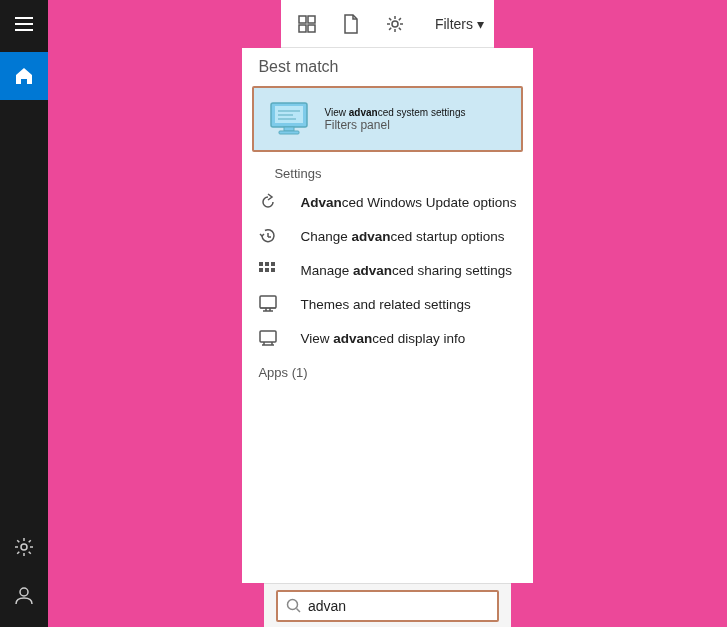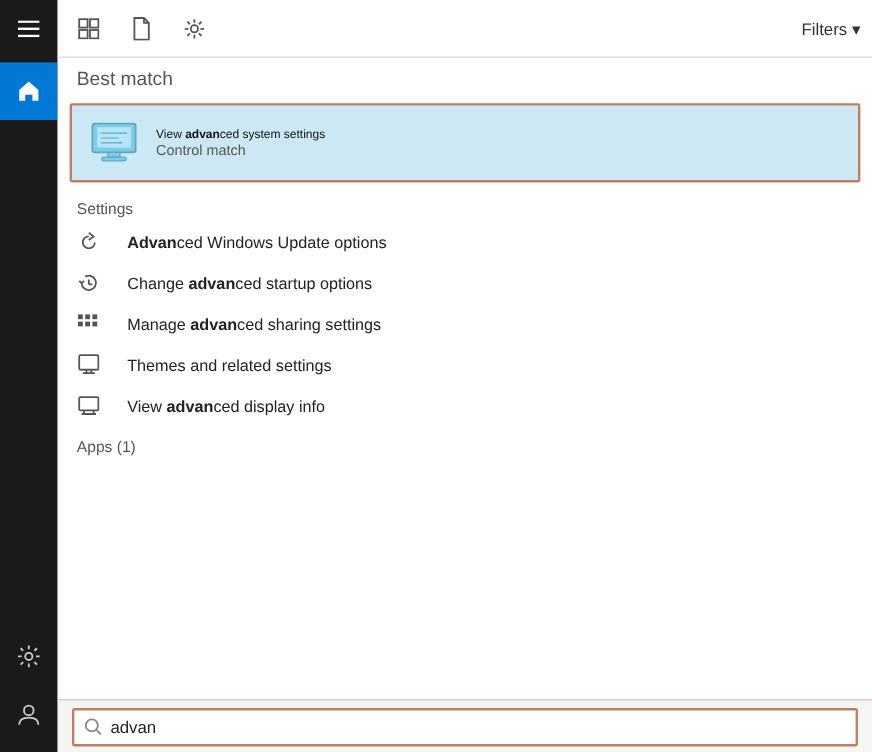--- a/index.html
+++ b/index.html
@@ -67,23 +67,24 @@
       align-items: center;
       justify-content: center;
       color: #cccccc;
       cursor: pointer;
       margin-bottom: 8px;
     }
 
     
     .main {
       flex: 1;
-      background: #701a75;
+      background: #ec4899;
       display: flex;
       flex-direction: column;
+      align-items: center;
     }
 
     
     .toolbar {
       height: 48px;
       background: #ffffff;
       display: flex;
       align-items: center;
       padding: 0 10px;
       border-bottom: 1px solid #e0e0e0;
@@ -169,20 +170,21 @@
     .best-match-subtitle {
       font-size: 12px;
       color: #555;
     }
 
     
     .settings-label {
       font-size: 13px;
       color: #555;
       padding: 10px 16px 4px 16px;
+      margin-left: 16px;
     }
 
     .setting-item {
       display: flex;
       align-items: center;
       padding: 7px 16px;
       gap: 22px;
       cursor: pointer;
     }
 
@@ -329,21 +331,21 @@
 
           <line x1="10" y1="11" x2="32" y2="11" stroke="#5aabbf" stroke-width="1"></line>
           <line x1="10" y1="15" x2="25" y2="15" stroke="#5aabbf" stroke-width="1"></line>
           <line x1="10" y1="19" x2="28" y2="19" stroke="#5aabbf" stroke-width="1"></line>
         </svg>
       </div>
       <div class="best-match-text">
         <div class="best-match-title">
           <span>View </span><strong>advan</strong><span>ced system settings</span>
         </div>
-        <div class="best-match-subtitle">Control match</div>
+        <div class="best-match-subtitle">Filters panel</div>
       </div>
     </div>
 
     <div class="settings-label">Settings</div>
 
     <div class="setting-item">
       <div class="setting-icon">
         <svg width="18" height="18" viewBox="0 0 18 18">
           <path d="M14 9 A5 5 0 1 1 9 4" stroke="#555" stroke-width="1.5" fill="none"></path>
           <polyline points="9,1 13,4 9,7" stroke="#555" stroke-width="1.5" fill="none"></polyline>

